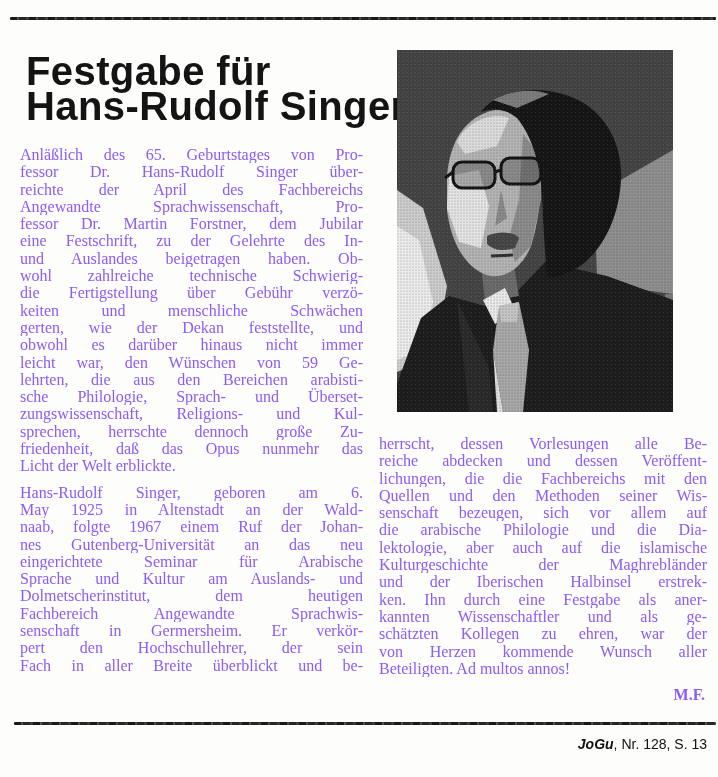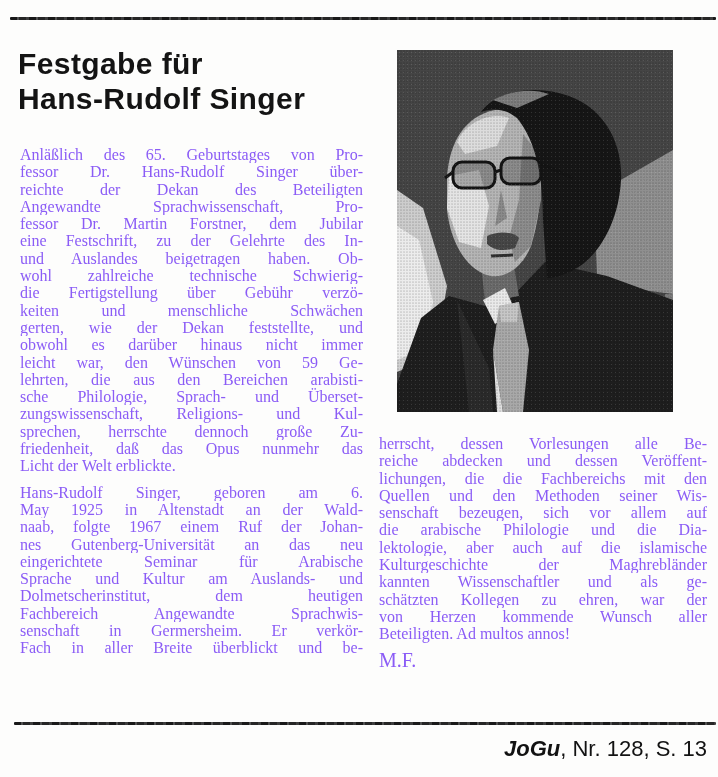--- a/index.html
+++ b/index.html
@@ -21,24 +21,24 @@
       #262626 9px, #262626 16px,
       #3d3d3d 16px, #3d3d3d 19px);
     border-radius: 1px;
   }
   .rule.top    { left: 10px; right: 2px;  top: 17px; }
   .rule.bottom { left: 14px; right: 2px;  top: 722px; }
 
   .headline {
     position: absolute;
     left: 18px; top: 46px;
-    margin: 0;
+    margin: 8px;
     font-family: "Liberation Sans", sans-serif;
     font-weight: 700;
-    font-size: 30px;
+    font-size: 40px;
     line-height: 35px;
     letter-spacing: 0.4px;
     color: #141414;
   }
   .headline .hl-line { display: block; }
 
   .photo {
     position: absolute;
     left: 397px; top: 50px;
     width: 276px; height: 362px;
@@ -60,30 +60,31 @@
     height: 17.3px;
     overflow: hidden;
     text-align: justify;
     text-align-last: justify;
   }
   .para .line:last-child { text-align-last: left; }
   .para.cont .line:last-child { text-align-last: justify; }
 
   .signature {
     margin-top: 4px;
-    font-weight: 400;
-    font-size: 20px;
+    text-align: right;
+    font-weight: 700;
+    font-size: 16px;
     padding-right: 2px;
   }
 
   .footer {
     position: absolute;
     top: 736px; right: 11px;
     font-family: "Liberation Sans", sans-serif;
-    font-size: 22px;
+    font-size: 14px;
     color: #121212;
     white-space: pre;
   }
   .footer .journal { font-style: italic; font-weight: 700; }
 </style>
 </head>
 <body>
 
 <div id="page">
 
@@ -149,21 +150,21 @@
 
       <rect width="276" height="362" fill="url(#ht-dark)"></rect>
       <rect width="276" height="362" fill="url(#ht-light)"></rect>
     </svg>
   </div>
 
   <div class="col left">
     <div class="para">
         <div class="line">Anläßlich des 65. Geburtstages von Pro-</div>
         <div class="line">fessor Dr. Hans-Rudolf Singer über-</div>
-        <div class="line">reichte der Dekan des Beteiligten</div>
+        <div class="line">reichte der April des Fachbereichs</div>
         <div class="line">Angewandte Sprachwissenschaft, Pro-</div>
         <div class="line">fessor Dr. Martin Forstner, dem Jubilar</div>
         <div class="line">eine Festschrift, zu der Gelehrte des In-</div>
         <div class="line">und Auslandes beigetragen haben. Ob-</div>
         <div class="line">wohl zahlreiche technische Schwierig-</div>
         <div class="line">die Fertigstellung über Gebühr verzö-</div>
         <div class="line">keiten und menschliche Schwächen</div>
         <div class="line">gerten, wie der Dekan feststellte, und</div>
         <div class="line">obwohl es darüber hinaus nicht immer</div>
         <div class="line">leicht war, den Wünschen von 59 Ge-</div>
@@ -177,34 +178,37 @@
     <div class="para cont">
         <div class="line">Hans-Rudolf Singer, geboren am 6.</div>
         <div class="line">May 1925 in Altenstadt an der Wald-</div>
         <div class="line">naab, folgte 1967 einem Ruf der Johan-</div>
         <div class="line">nes Gutenberg-Universität an das neu</div>
         <div class="line">eingerichtete Seminar für Arabische</div>
         <div class="line">Sprache und Kultur am Auslands- und</div>
         <div class="line">Dolmetscherinstitut, dem heutigen</div>
         <div class="line">Fachbereich Angewandte Sprachwis-</div>
         <div class="line">senschaft in Germersheim. Er verkör-</div>
+        <div class="line">pert den Hochschullehrer, der sein</div>
         <div class="line">Fach in aller Breite überblickt und be-</div>
       </div>
   </div>
 
   <div class="col right">
     <div class="para">
         <div class="line">herrscht, dessen Vorlesungen alle Be-</div>
         <div class="line">reiche abdecken und dessen Veröffent-</div>
         <div class="line">lichungen, die die Fachbereichs mit den</div>
         <div class="line">Quellen und den Methoden seiner Wis-</div>
         <div class="line">senschaft bezeugen, sich vor allem auf</div>
         <div class="line">die arabische Philologie und die Dia-</div>
         <div class="line">lektologie, aber auch auf die islamische</div>
         <div class="line">Kulturgeschichte der Maghrebländer</div>
+        <div class="line">und der Iberischen Halbinsel erstrek-</div>
+        <div class="line">ken. Ihn durch eine Festgabe als aner-</div>
         <div class="line">kannten Wissenschaftler und als ge-</div>
         <div class="line">schätzten Kollegen zu ehren, war der</div>
         <div class="line">von Herzen kommende Wunsch aller</div>
         <div class="line">Beteiligten. Ad multos annos!</div>
       </div>
     <div class="signature">M.F.</div>
   </div>
 
   <div class="rule bottom"></div>
 

